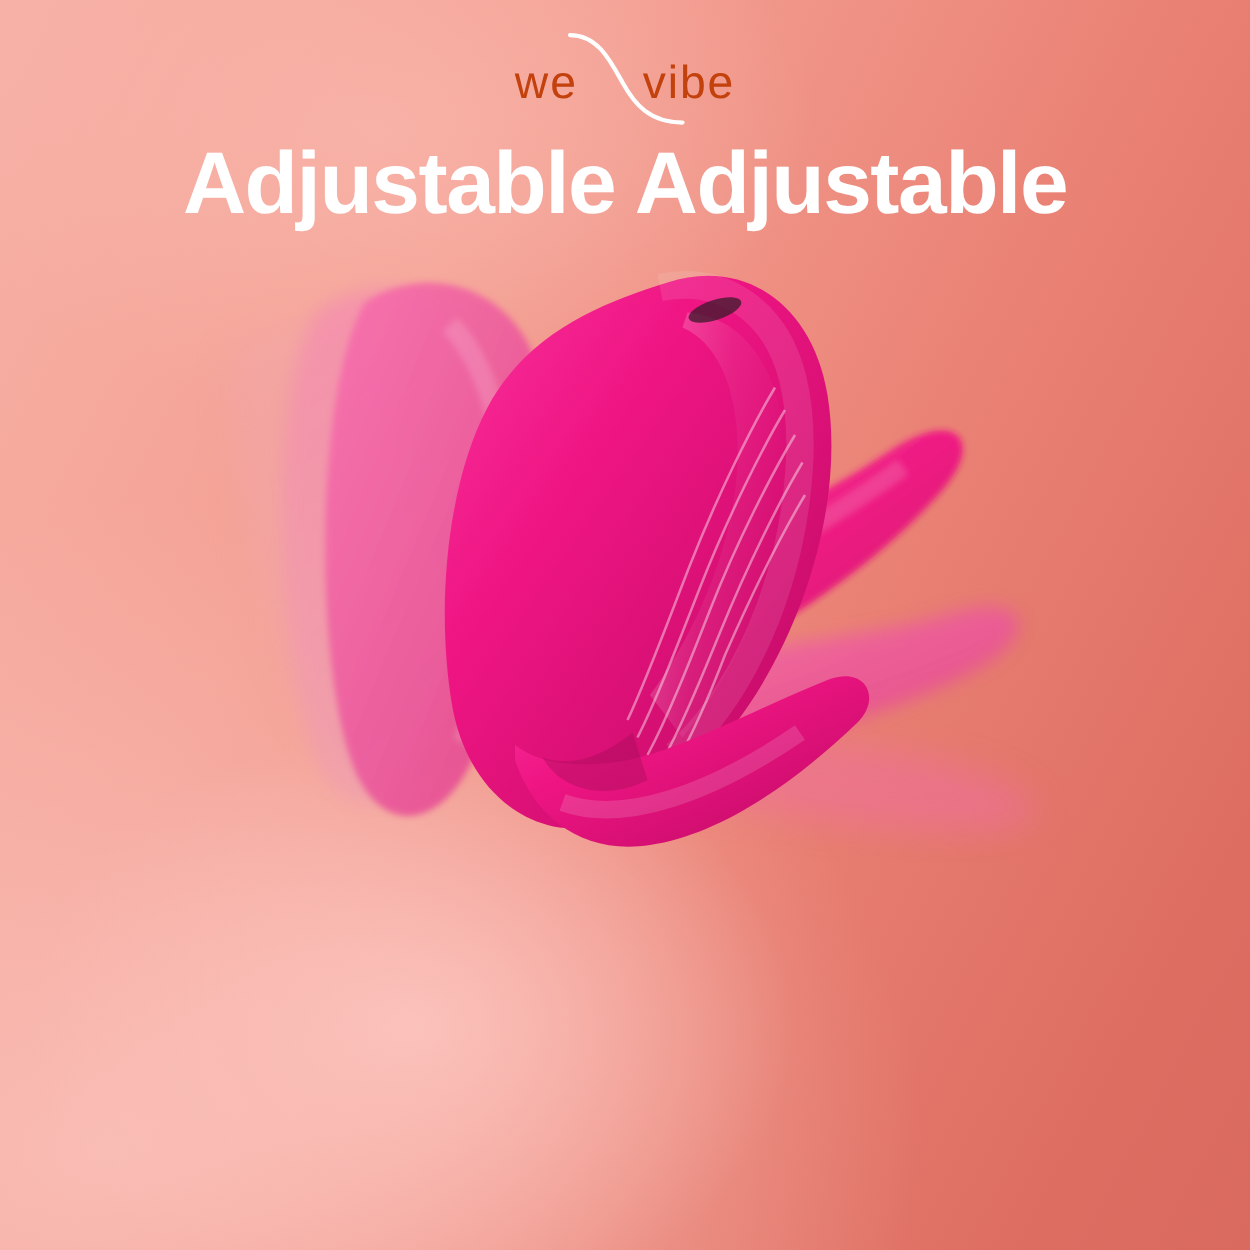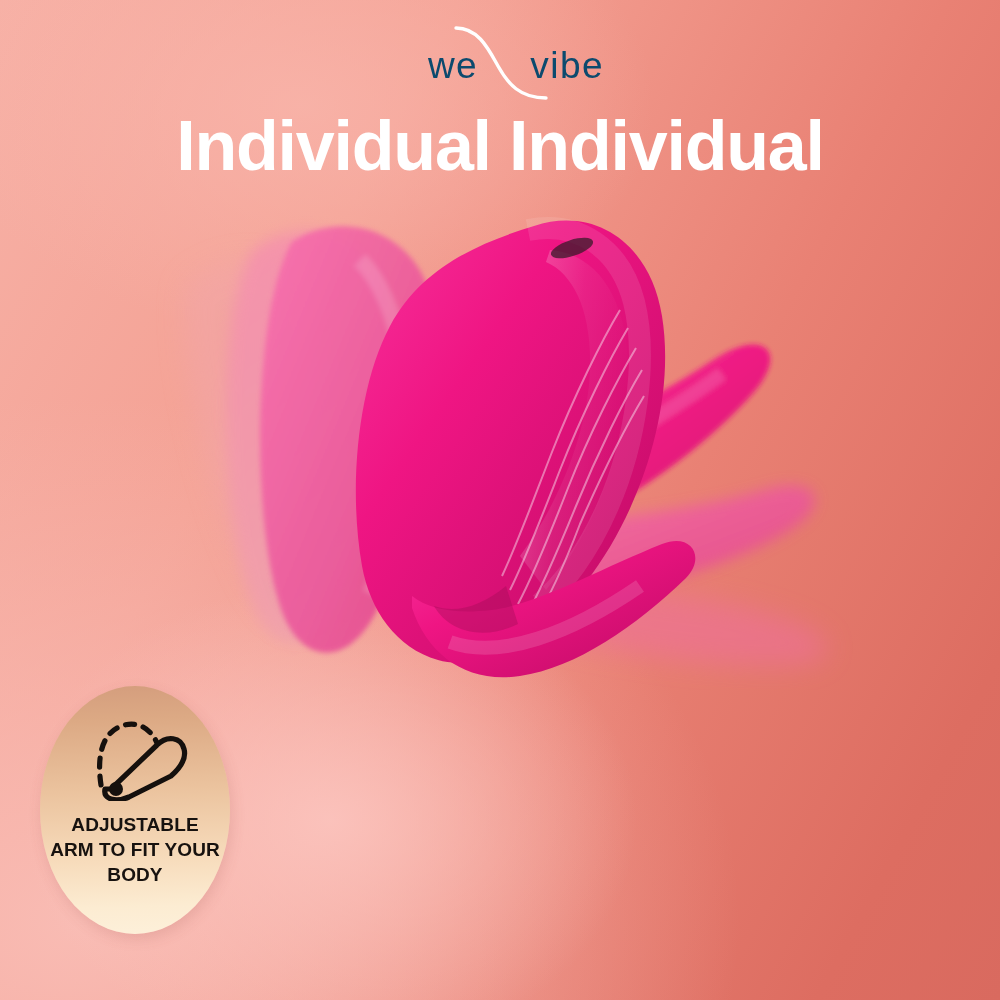--- a/index.html
+++ b/index.html
@@ -53,29 +53,29 @@
     align-items: center;
     height: 56px;
   }
   .logo {
     position: relative;
     width: 260px;
     height: 56px;
   }
   .logo-text {
     position: absolute;
-    left: 16px;
+    left: 0;
     top: 0;
     width: 260px;
     height: 56px;
     display: flex;
     align-items: center;
     justify-content: center;
     gap: 6px;
-    color: #0c4a6e;
+    color: #c2410c;
     font-size: 37px;
     letter-spacing: 1.5px;
     font-weight: 400;
     text-transform: lowercase;
     font-family: "Liberation Sans", sans-serif;
   }
   .logo-we { margin-right: 26px; }
   .logo-vibe { margin-left: 20px; }
   .logo-swoosh {
     position: absolute;
@@ -172,21 +172,21 @@
       <div class="logo-text">
         <span class="logo-we">we</span>
         <span class="logo-vibe">vibe</span>
       </div>
       <svg class="logo-swoosh" viewBox="0 0 260 80">
         <path d="M86 2 C 108 2, 118 22, 128 40 C 138 58, 150 72, 176 72" fill="none" stroke="#ffffff" stroke-width="3.4" stroke-linecap="round"></path>
       </svg>
     </div>
   </div>
 
-  <div class="headline">Individual Individual</div>
+  <div class="headline">Adjustable Adjustable</div>
 
   <div class="product">
     <svg viewBox="0 0 740 500" xmlns="http://www.w3.org/2000/svg">
       <defs>
         <linearGradient id="gMain" x1="0" y1="0" x2="1" y2="1">
           <stop offset="0%" stop-color="#f8319b"></stop>
           <stop offset="35%" stop-color="#ef1583"></stop>
           <stop offset="70%" stop-color="#d40f72"></stop>
           <stop offset="100%" stop-color="#b70a60"></stop>
         </linearGradient>
@@ -273,30 +273,18 @@
                  C 306 424, 280 420, 262 406 Z" fill="url(#gMain)"></path>
         <path d="M300 452 C 350 470, 420 444, 490 396" fill="none" stroke="#ffffff" stroke-opacity="0.14" stroke-width="14"></path>
       </g>
 
       <path d="M356 396 C 332 416, 306 424, 284 416 C 300 444, 336 450, 368 434 Z" fill="#9c0b54" opacity="0.35"></path>
     </svg>
   </div>
 
   <div class="badges">
 
-    <div class="badge">
-      <div class="badge-icon">
-        <svg width="108" height="86" viewBox="0 0 108 86">
-          <g fill="none" stroke="#15100d" stroke-width="5.2" stroke-linecap="round" stroke-linejoin="round">
-            <path d="M20 70 C 16 44, 20 20, 38 12 C 56 4, 70 14, 76 28" stroke-dasharray="9 9"></path>
-            <path d="M30 74 L 76 30 C 86 20, 100 22, 103 34 C 106 45, 98 54, 90 61 L 48 82 C 34 88, 22 84, 24 74 Z"></path>
-          </g>
-          <circle cx="35" cy="74" r="7" fill="#15100d"></circle>
-        </svg>
-      </div>
-      <div class="badge-label">ADJUSTABLE ARM TO FIT YOUR BODY</div>
-    </div>
 
 
 
 
   </div>
 </div>
 
 </body></html>

